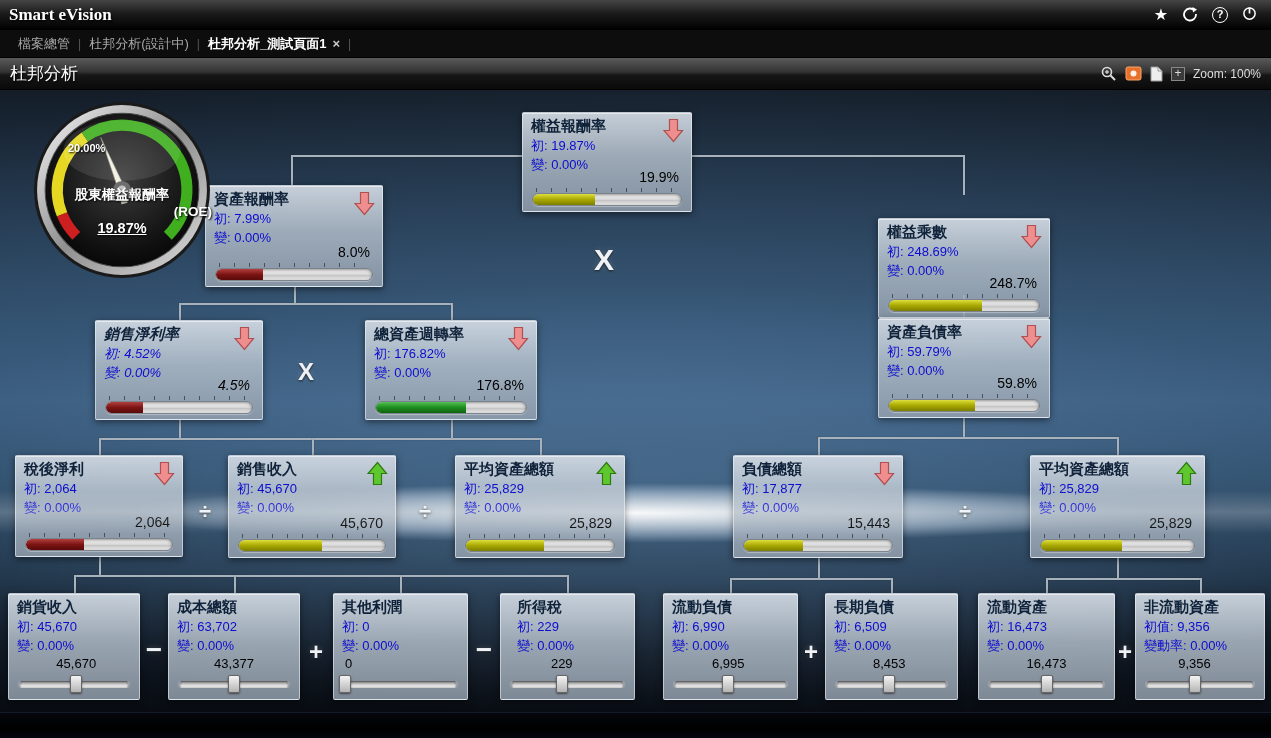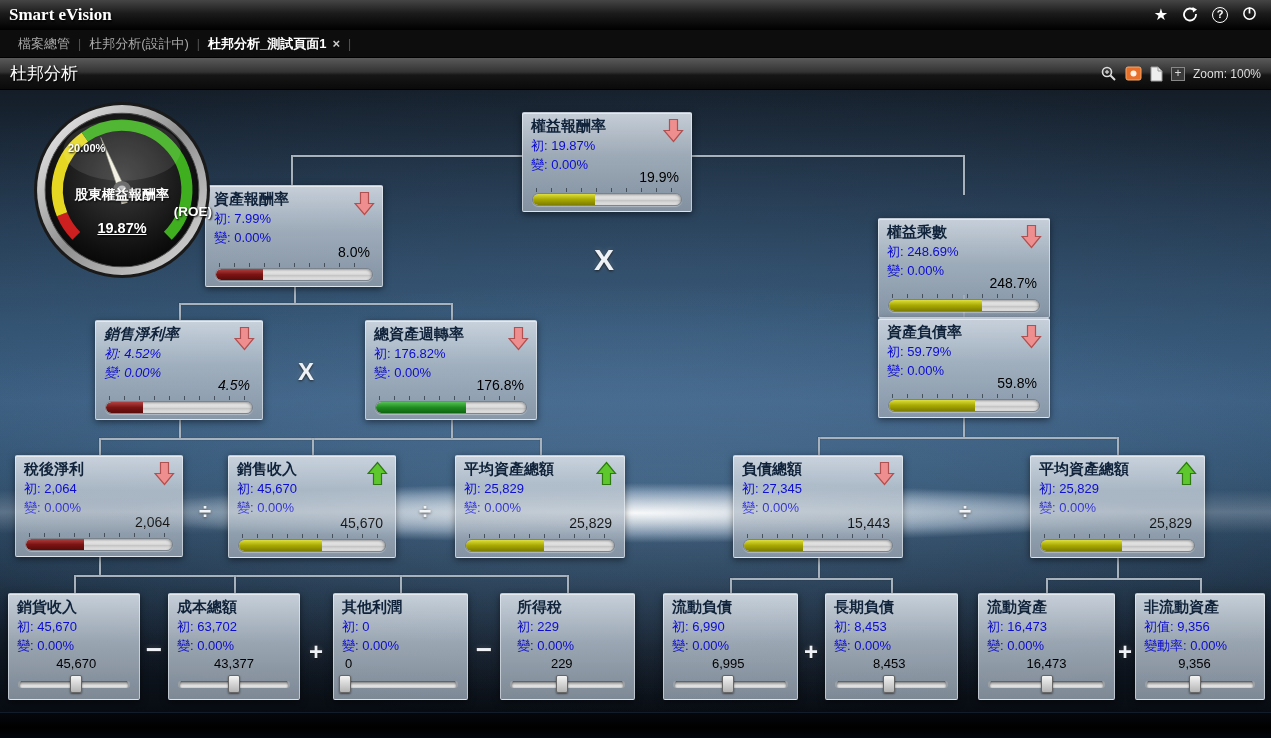--- a/index.html
+++ b/index.html
@@ -334,21 +334,21 @@
           <div class="track">
             <div class="fill yellow" style="width:53%"></div>
           </div>
         </div>
       </div>
       <div class="node" style="left: 733px; top: 365px; width: 170px; height: 103px;">
         <div class="node-title">負債總額</div>
         <span class="arrow"><svg width="21" height="25" viewBox="0 0 21 25">
             <path d="M6.5 1.5 h8 v11 h5 L10.5 23.5 L1 12.5 h5.5 z" fill="#ef8e8e" stroke="#b05050" stroke-width="1.2"></path>
           </svg></span>
-        <div class="node-field">初: 27,345</div>
+        <div class="node-field">初: 17,877</div>
         <div class="node-field">變: 0.00%</div>
         <div class="node-display">15,443</div>
         <div class="meter">
           <div class="ticks"></div>
           <div class="track">
             <div class="fill yellow" style="width:40%"></div>
           </div>
         </div>
       </div>
       <div class="node" style="left: 1030px; top: 365px; width: 175px; height: 103px;">
@@ -411,21 +411,21 @@
         <div class="node-field">初: 6,990</div>
         <div class="node-field">變: 0.00%</div>
         <div class="slider">
           <div class="s-value" style="left:48%;transform:translateX(-50%)">6,995</div>
           <div class="s-track"></div>
           <div class="s-handle" style="left:calc(48% - 6px)"></div>
         </div>
       </div>
       <div class="node" style="left: 825px; top: 503px; width: 133px; height: 107px;">
         <div class="node-title">長期負債</div>
-        <div class="node-field">初: 8,453</div>
+        <div class="node-field">初: 6,509</div>
         <div class="node-field">變: 0.00%</div>
         <div class="slider">
           <div class="s-value" style="left:48%;transform:translateX(-50%)">8,453</div>
           <div class="s-track"></div>
           <div class="s-handle" style="left:calc(48% - 6px)"></div>
         </div>
       </div>
       <div class="node" style="left: 978px; top: 503px; width: 137px; height: 107px;">
         <div class="node-title">流動資產</div>
         <div class="node-field">初: 16,473</div>

